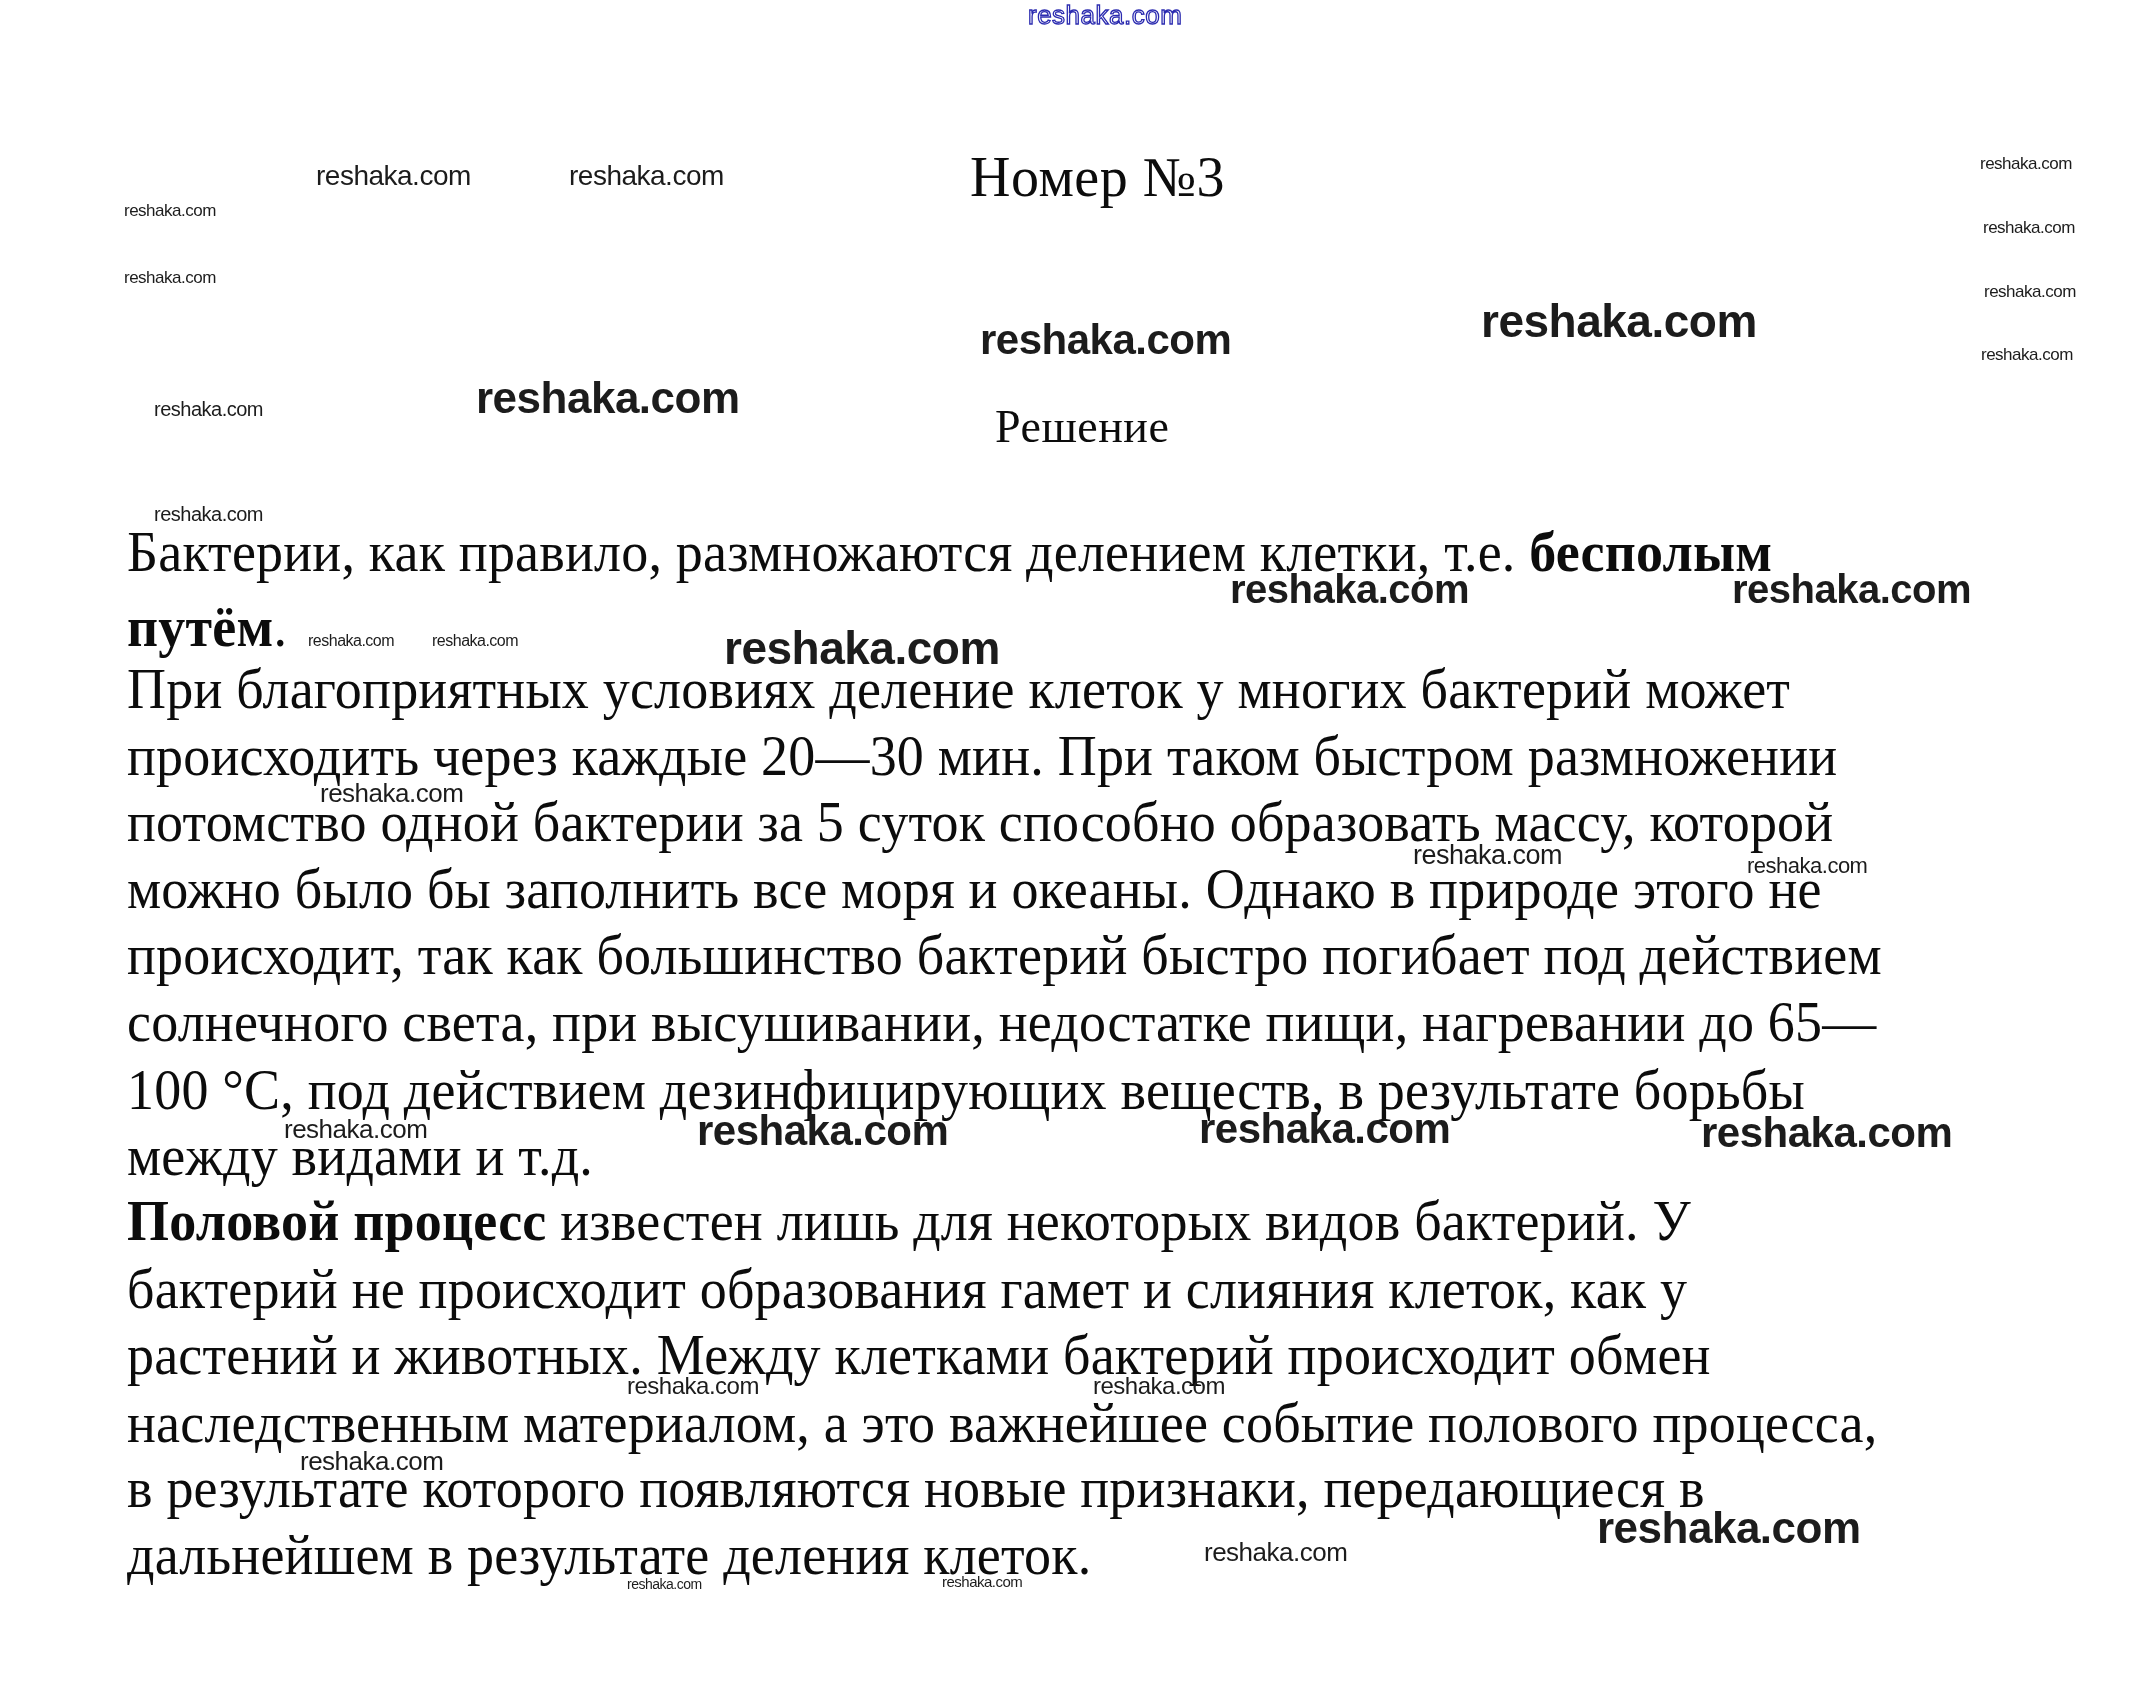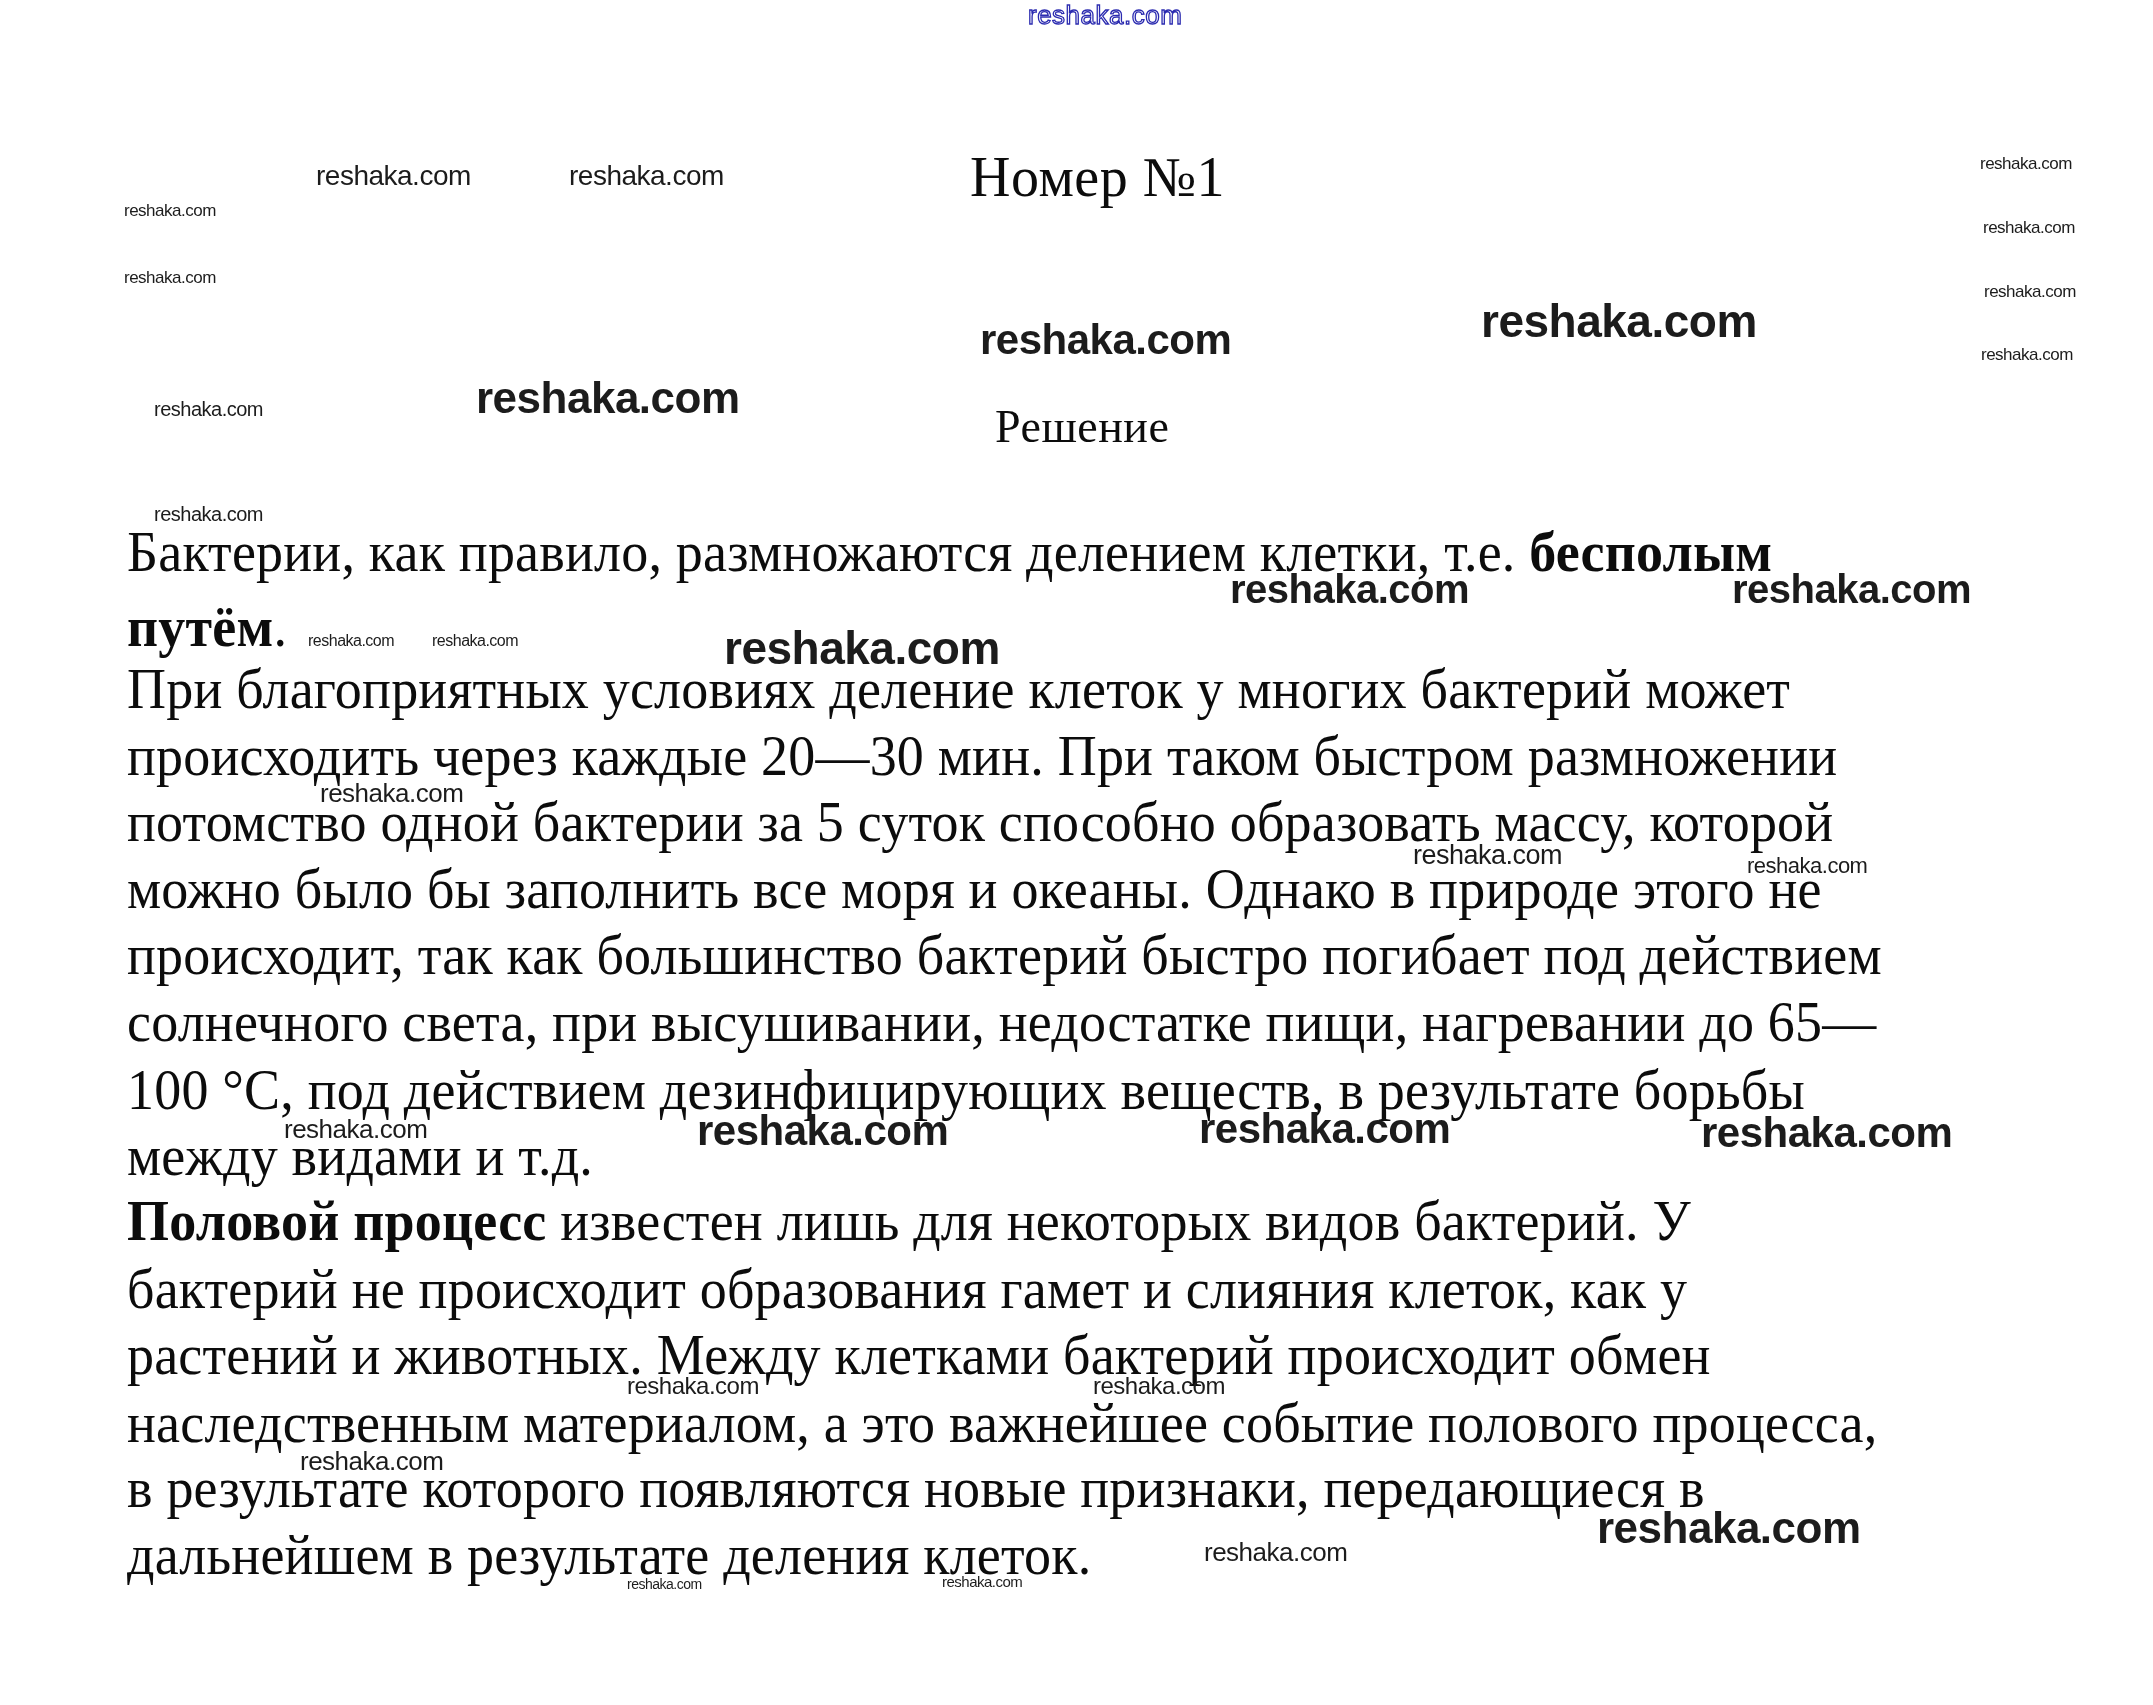--- a/index.html
+++ b/index.html
@@ -46,21 +46,21 @@
     color:transparent;
     -webkit-text-stroke:1.3px #2b2bb0;
     letter-spacing:0.5px;
   }
 </style>
 </head>
 <body>
 
 <div class="page">
 
-  <div id="num-title" class="heading">Номер №1</div>
+  <div id="num-title" class="heading">Номер №3</div>
 
 
   <div id="solution-title" class="heading">Решение</div>
 
   <div id="body-text">
       <div class="bodyline" style="top: 523px;"><span>Бактерии, как правило, размножаются делением клетки, т.е. </span><b>бесполым</b></div>
       <div class="bodyline" style="top: 598px;"><b>путём</b><span>.</span></div>
       <div class="bodyline" style="top: 660px;"><span>При благоприятных условиях деление клеток у многих бактерий может</span></div>
       <div class="bodyline" style="top: 727px;"><span>происходить через каждые 20—30 мин. При таком быстром размножении</span></div>
       <div class="bodyline" style="top: 793px;"><span>потомство одной бактерии за 5 суток способно образовать массу, которой</span></div>

